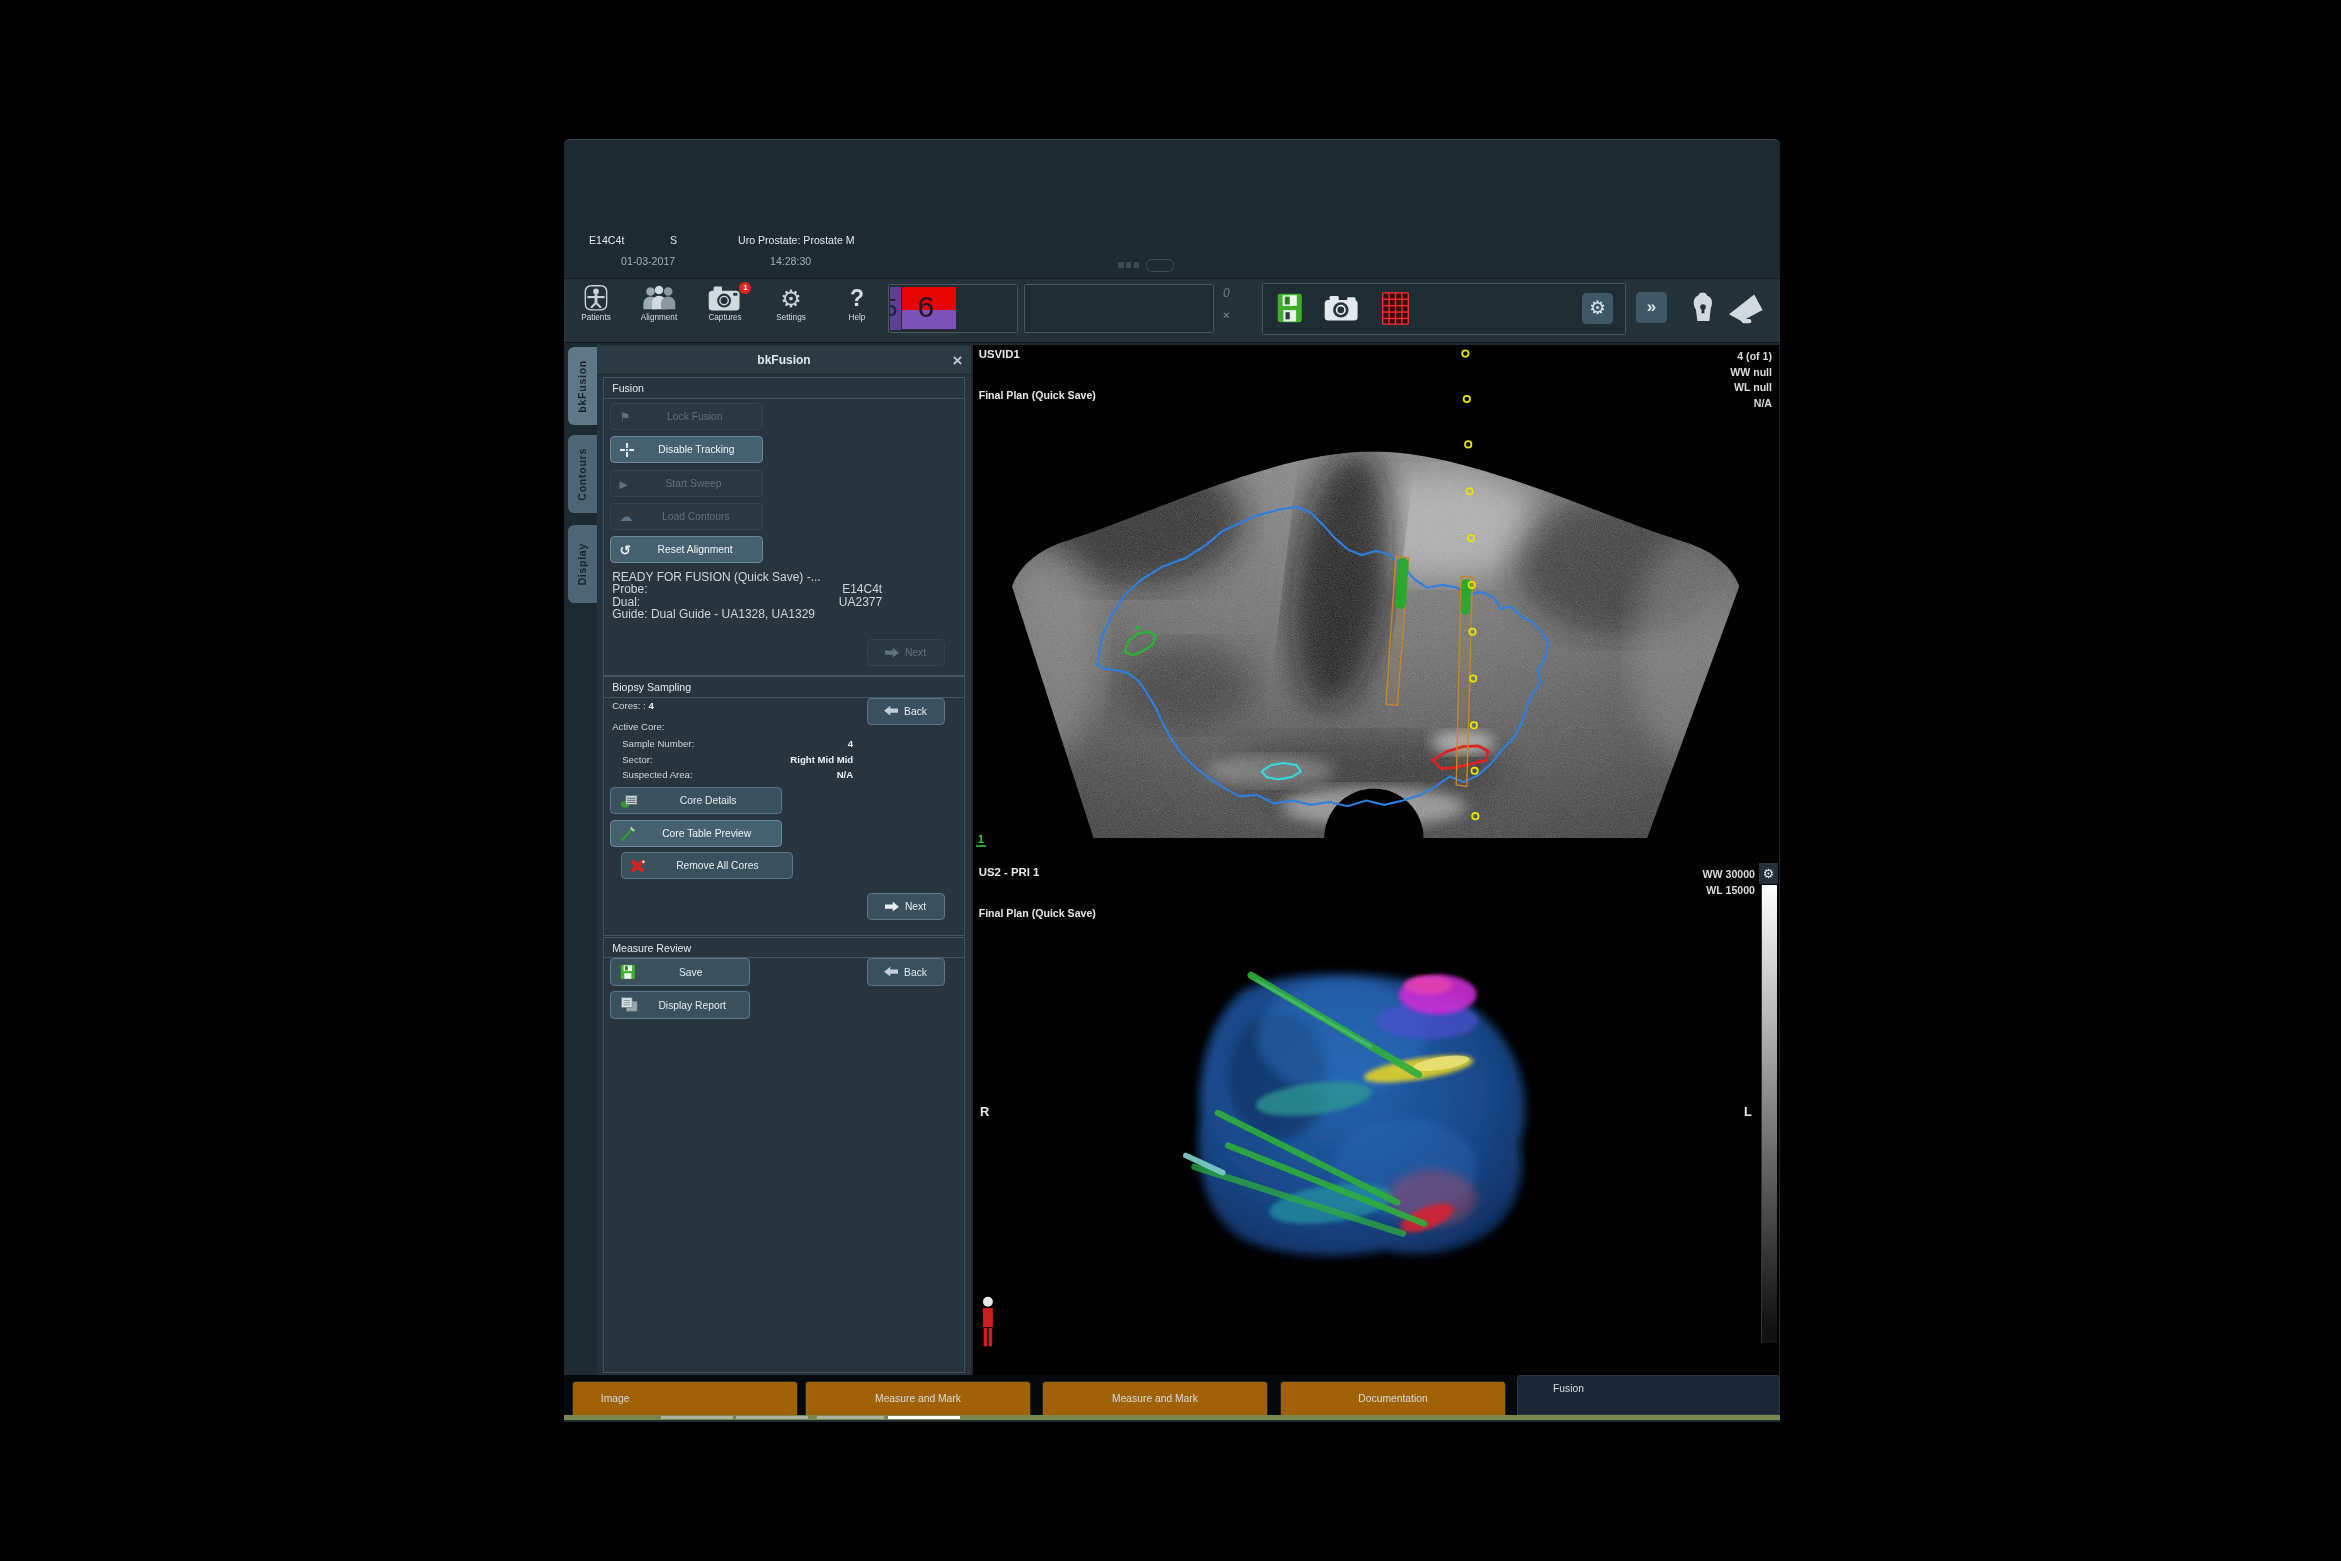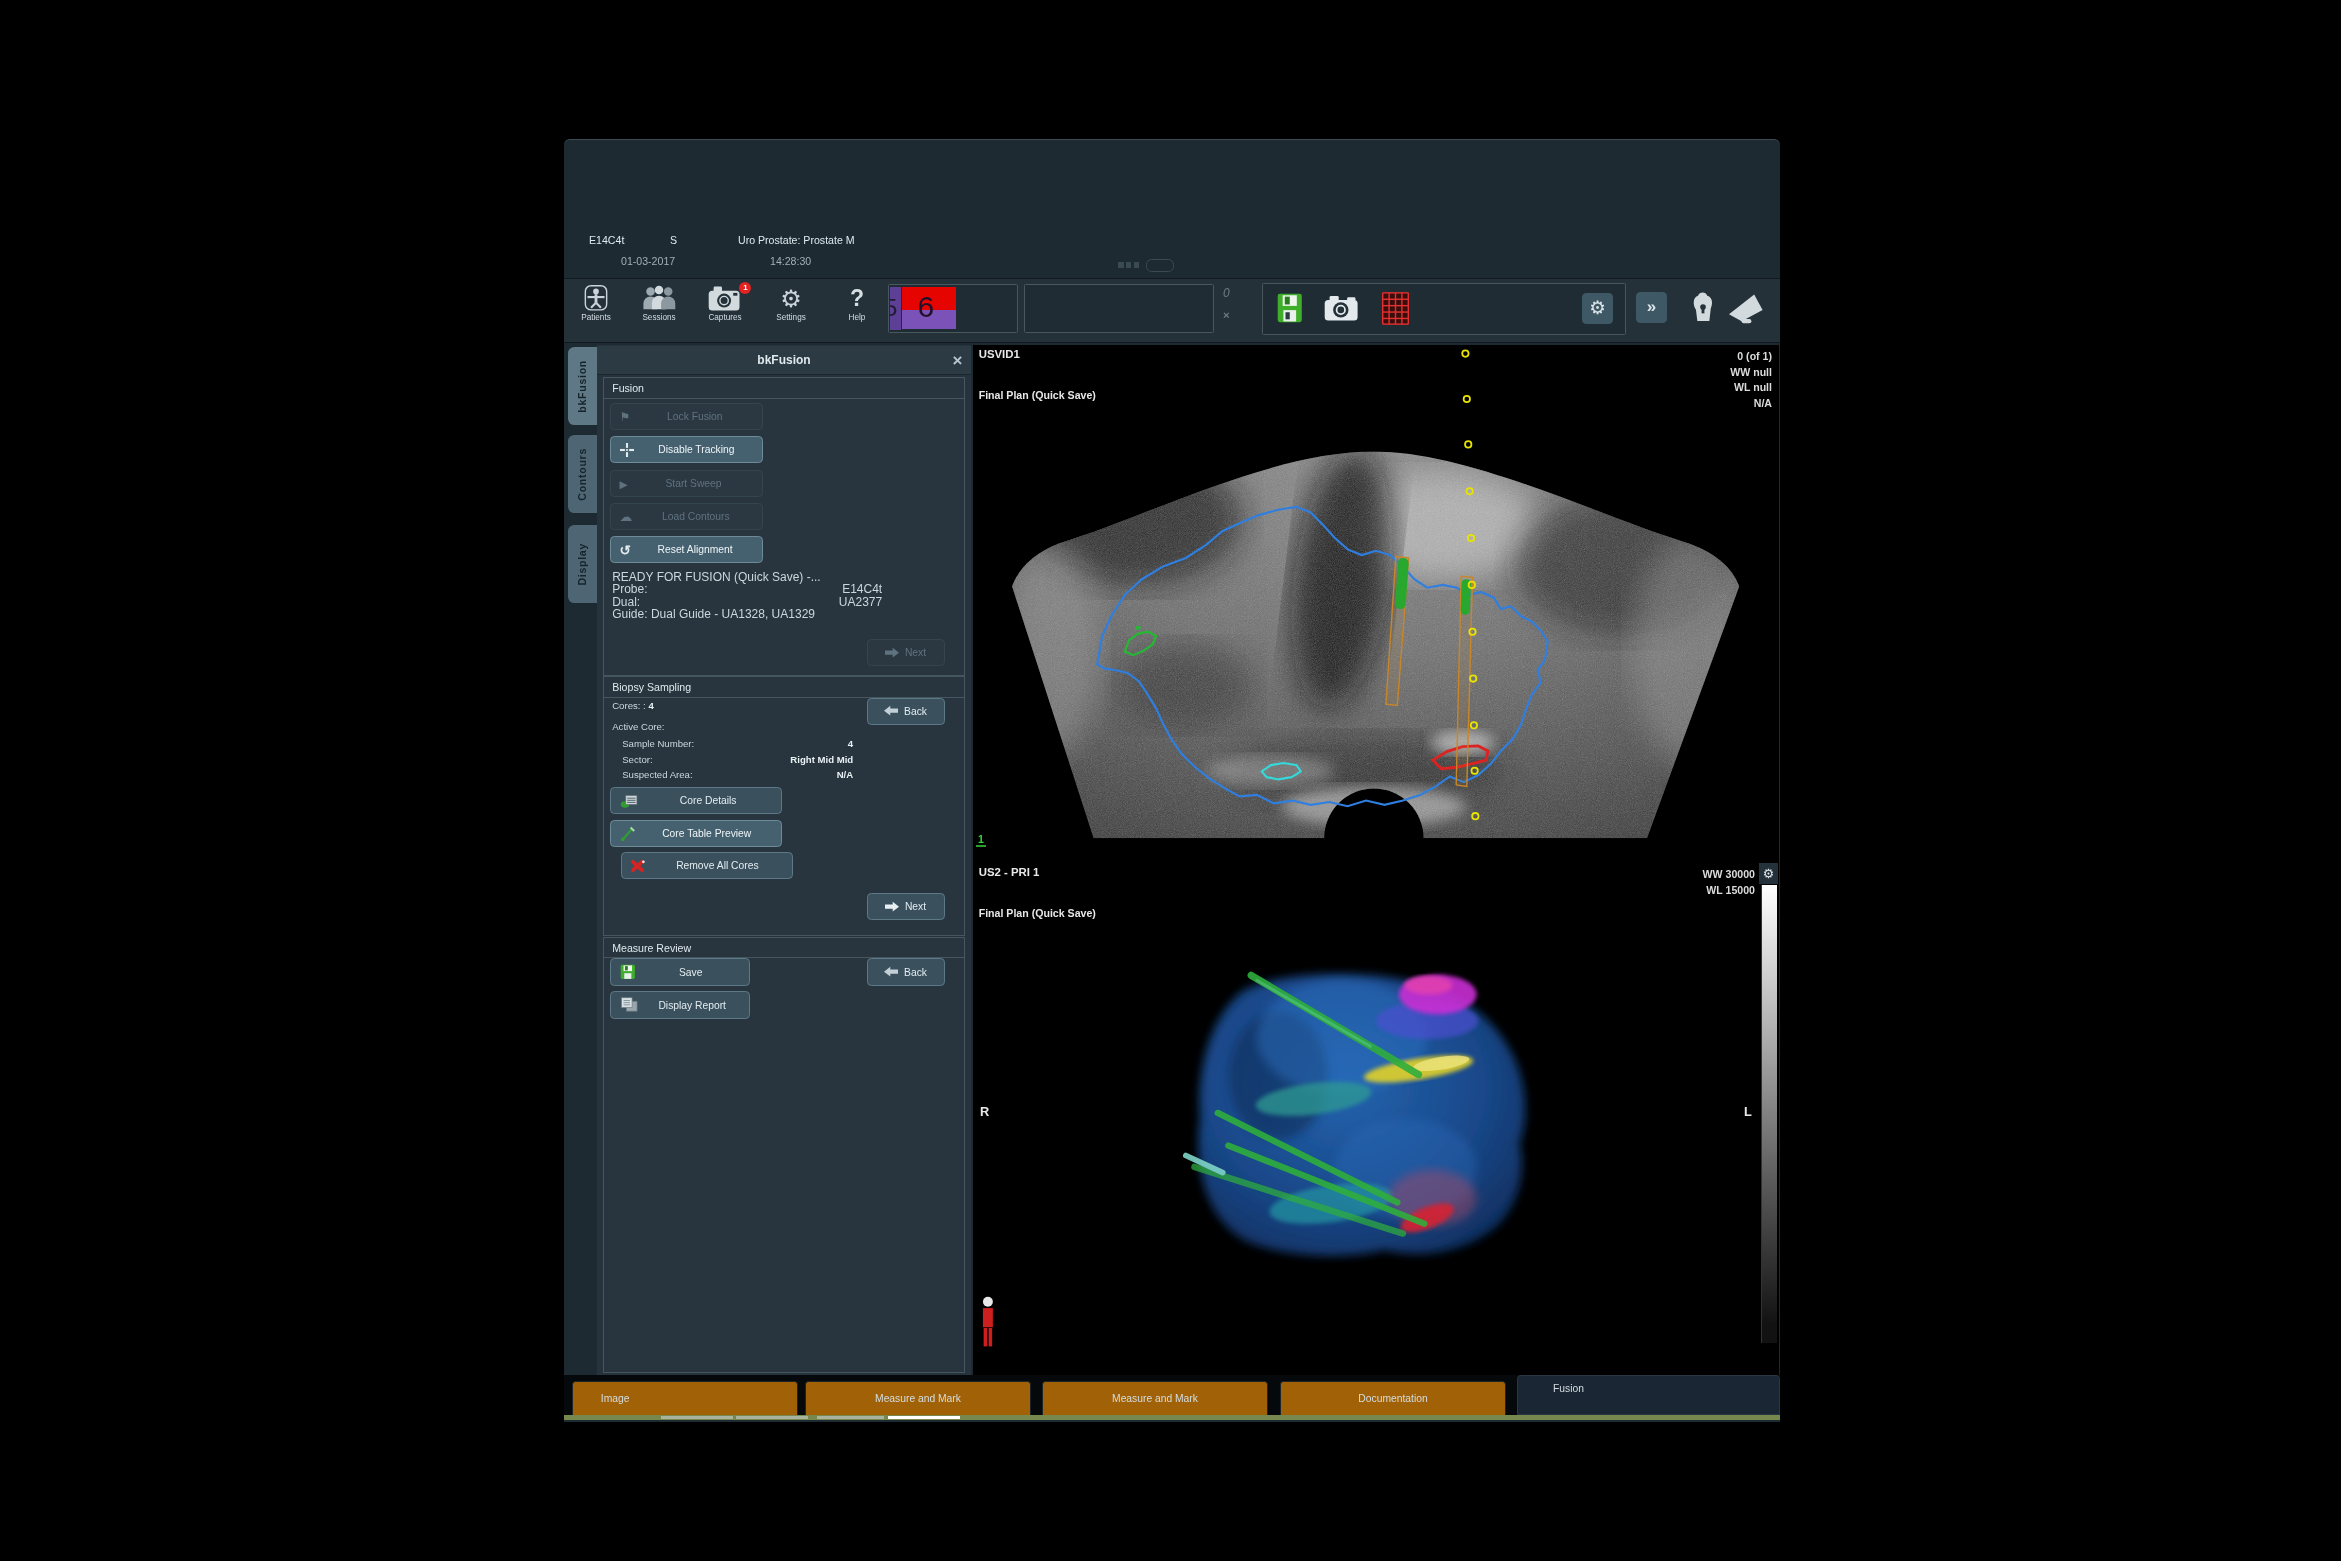--- a/index.html
+++ b/index.html
@@ -95,21 +95,21 @@
     </div>
     <div class="titem" style="left:70px">
       <svg width="34" height="27" viewBox="0 0 48 38">
         <circle cx="12" cy="9" r="6" fill="#9daab1"></circle>
             <path d="M2,34 v-8 a10,10 0 0 1 20,0 v8 z" fill="#9daab1"></path>
         <circle cx="24" cy="7" r="6" fill="#d2dade"></circle>
             <path d="M14,34 v-9 a10,10 0 0 1 20,0 v9 z" fill="#d2dade"></path>
         <circle cx="37" cy="9" r="6" fill="#8b989f"></circle>
             <path d="M27,34 v-8 a10,10 0 0 1 20,0 v8 z" fill="#8b989f"></path>
       </svg>
-      <span class="lbl">Sessions</span>
+      <span class="lbl">Alignment</span>
     </div>
     <div class="titem" style="left:136px">
       <svg width="35" height="27" viewBox="0 0 50 38">
         <rect x="8" y="2" width="12" height="8" rx="2" fill="#d2dade"></rect>
         <rect x="1" y="8" width="44" height="28" rx="5" fill="#d2dade"></rect>
         <circle cx="23" cy="22" r="10" fill="#243139"></circle>
             <circle cx="23" cy="22" r="6" fill="none" stroke="#d2dade" stroke-width="2"></circle>
         <rect x="36" y="11" width="6" height="4" fill="#243139"></rect>
       </svg>
       <span class="lbl">Captures</span>
@@ -421,21 +421,21 @@
           <circle cx="704" cy="404" r="4.5"></circle>
               <circle cx="705" cy="470" r="4.5"></circle>
               <circle cx="706" cy="536" r="4.5"></circle>
           <circle cx="707" cy="600" r="4.5"></circle>
               <circle cx="708" cy="664" r="4.5"></circle>
         </g>
       </svg>
       <span class="ustext" style="left:5.7px;top:2.8px">USVID1</span>
       <span class="ustext" style="left:5.7px;top:44px;font-size:10.6px">Final Plan (Quick Save)</span>
       <div class="usinfo">
-        <div>0 (of 1)</div>
+        <div>4 (of 1)</div>
             <div>WW null</div>
         <div>WL null</div>
             <div>N/A</div>
       </div>
       <span class="abs" style="left:2.8px;top:488px;color:#35d435;font-size:10.6px;font-weight:bold;border-bottom:2.1px solid #2c9e2c;padding:0 2.1px">1</span>
     </div>
 
     <div class="abs" style="left:0;top:511px;width:806px;height:7px;background:#000"></div>
 
     <div class="usview" style="top:518px;height:512px">

